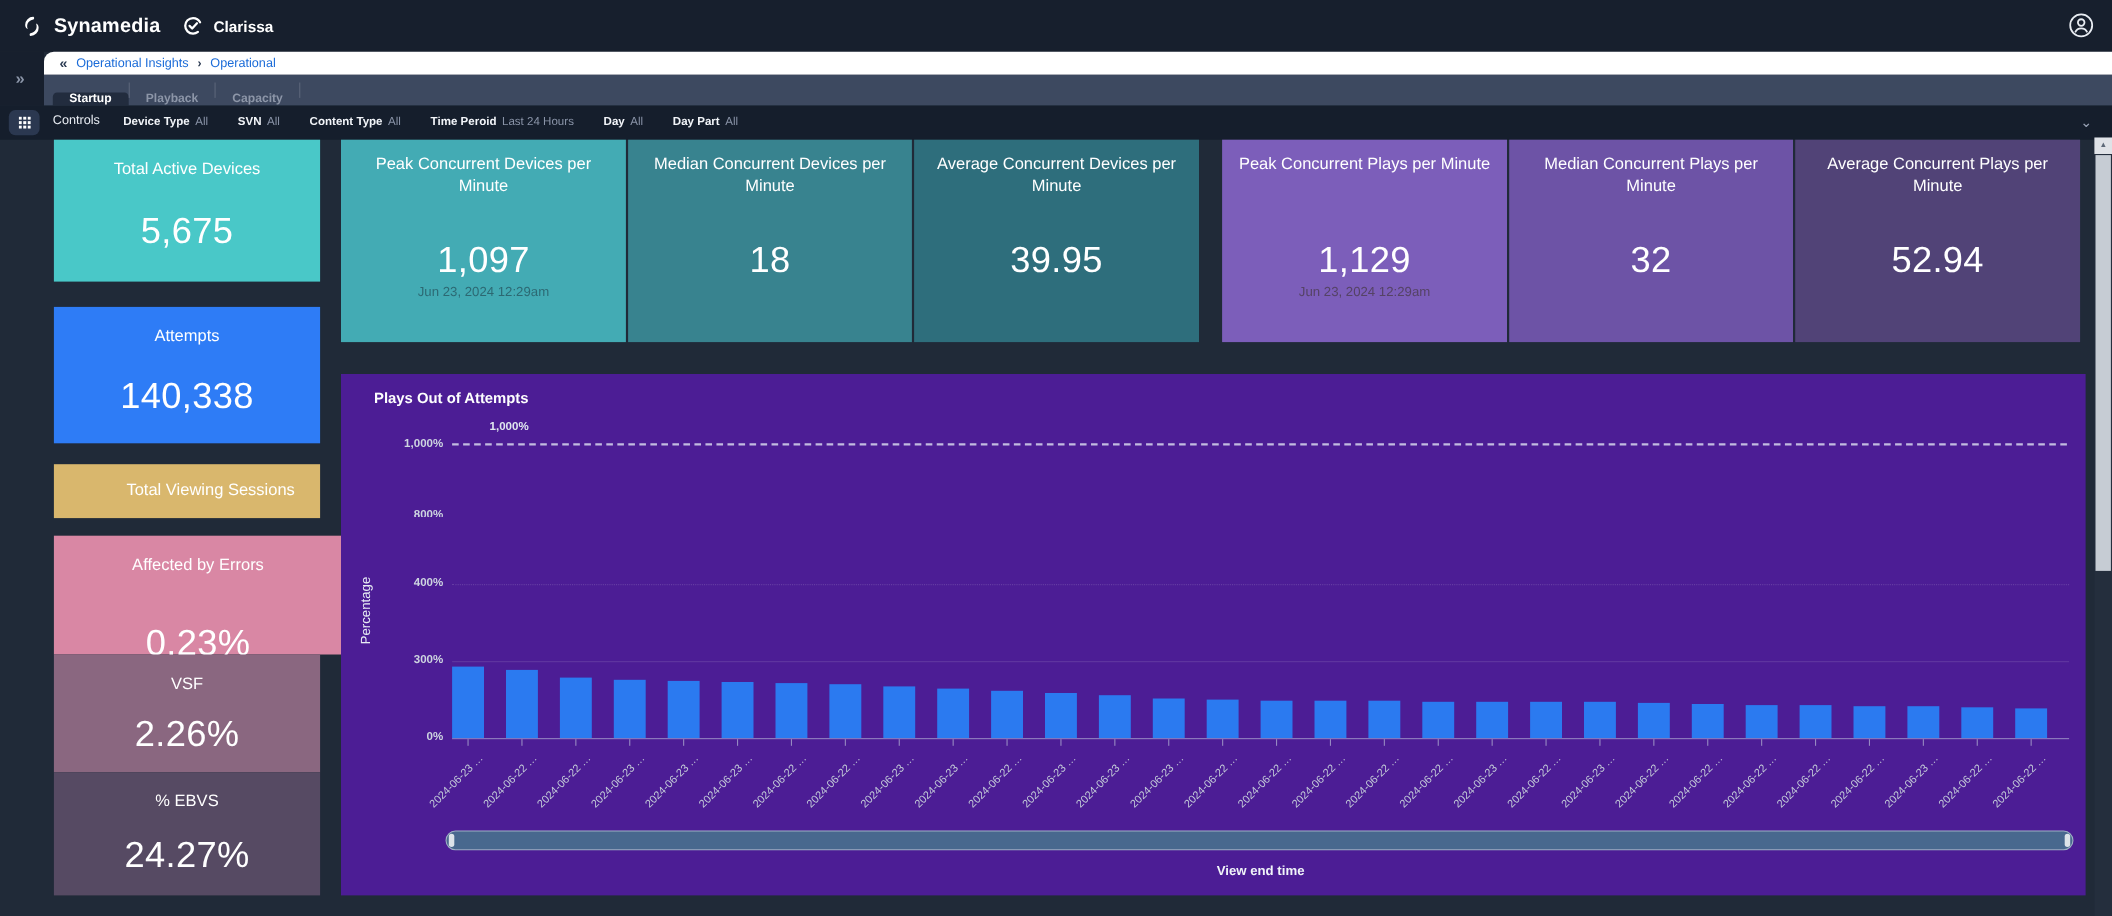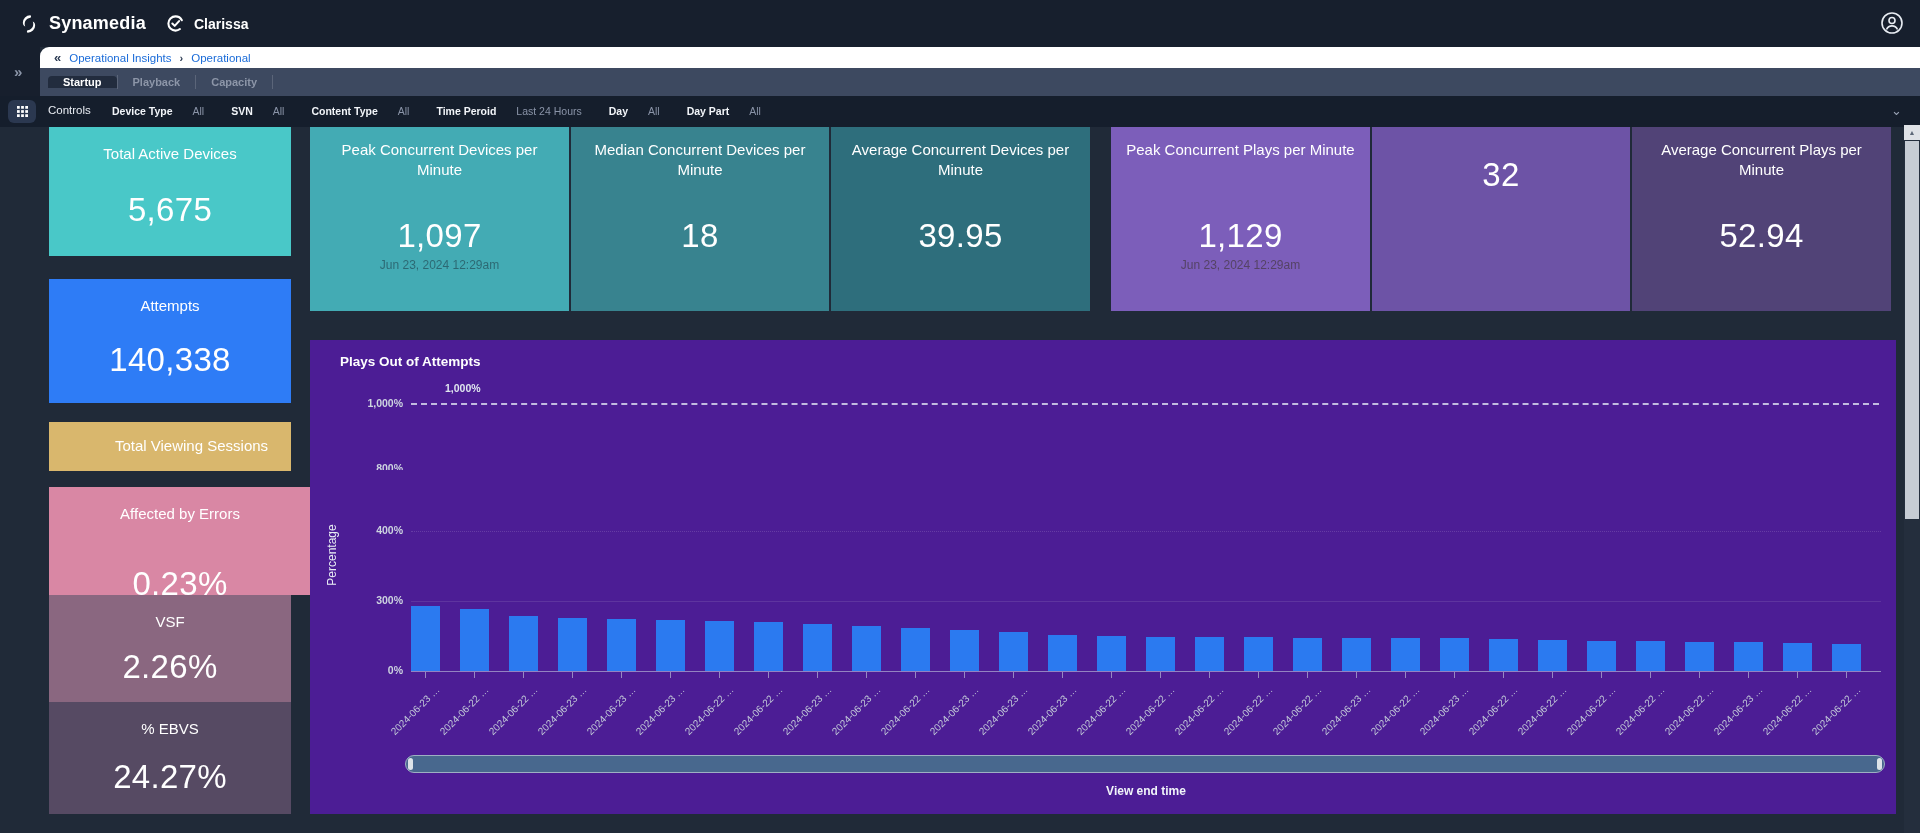--- a/index.html
+++ b/index.html
@@ -15,35 +15,35 @@
 
   
   #crumbrow { position:absolute; left:40px; top:47px; width:1880px; height:21px;
               background:#ffffff; border-top-left-radius:9px; display:flex; align-items:center; }
   #crumbrow .collapse { color:#2b3a52; font-size:13px; font-weight:bold; margin:0 8px 0 14px; cursor:pointer; }
   #crumbrow a { color:#1a6bd8; font-size:11.5px; text-decoration:none; cursor:pointer; }
   #crumbrow .sep { color:#2b3a52; font-size:11px; margin:0 8px; font-weight:bold; }
 
   
   #tabsrow { position:absolute; left:40px; top:68px; width:1880px; height:28px;
-             background:#3d4960; display:flex; align-items:center; padding-left:8px; }
+             background:#3d4960; display:flex; align-items:flex-end; padding-left:8px; }
   .tab { display:flex; align-items:center; padding:0 15px; font-size:11px; font-weight:bold;
          color:#8d96a8; cursor:pointer; border-top-left-radius:4px; border-top-right-radius:4px; }
   .tab.active { background:#222c3e; color:#ffffff; }
   .tabdiv { width:1px; height:14px; background:#5b6579; align-self:center; }
 
   
   #controlsrow { position:absolute; left:0; top:96px; width:1920px; height:31px; background:#151e2c; }
   #gridbtn { position:absolute; left:8px; top:4px; width:28px; height:23px; background:#2b3850;
              border:none; border-radius:6px; display:flex; align-items:center; justify-content:center; cursor:pointer; }
   #controls-title { position:absolute; left:48px; top:8px; color:#e9edf3; font-size:11.5px; }
   #filters { position:absolute; left:112px; top:9px; display:flex; gap:27px; }
   .filter { font-size:10.5px; cursor:pointer; white-space:nowrap; }
   .filter b { color:#f2f5f9; font-weight:bold; }
-  .filter i { color:#8a94a8; font-style:normal; margin-left:20px; }
+  .filter i { color:#8a94a8; font-style:normal; margin-left:5px; }
   #ctl-chev { position:absolute; right:18px; top:7px; color:#9aa4b6; font-size:13px; cursor:pointer; }
 
   
   #rail { position:absolute; left:0; top:47px; width:40px; height:49px; background:#171f2d; }
   #rail .expand { position:absolute; left:14px; top:16px; color:#8b95a8; font-size:15px;
                   font-weight:bold; letter-spacing:-2px; cursor:pointer; }
 
   
   .card { position:absolute; display:flex; flex-direction:column; align-items:center;
           color:#fff; text-align:center; cursor:pointer; }
@@ -190,20 +190,21 @@
     <div class="card" style="left: 831px; top: 127px; width: 259px; height: 184px; background: rgb(46, 110, 124);">
       <div class="title" style="margin-top: 13px; height: 48px;">Average Concurrent Devices per Minute</div>
       <div class="value" style="margin-top: 29px;">39.95</div>
     </div>
     <div class="card" style="left: 1111px; top: 127px; width: 259px; height: 184px; background: rgb(124, 94, 186);">
       <div class="title" style="margin-top: 13px; height: 48px;">Peak Concurrent Plays per Minute</div>
       <div class="value" style="margin-top: 29px;">1,129</div>
       <div class="sub" style="color: rgba(45, 40, 15, 0.5);">Jun 23, 2024 12:29am</div>
     </div>
     <div class="card" style="left: 1372px; top: 127px; width: 258px; height: 184px; background: rgb(109, 83, 166);">
+      <div class="title" style="margin-top: 13px; height: 48px;">Median Concurrent Plays per Minute</div>
       <div class="value" style="margin-top: 29px;">32</div>
     </div>
     <div class="card" style="left: 1632px; top: 127px; width: 259px; height: 184px; background: rgb(81, 67, 119);">
       <div class="title" style="margin-top: 13px; height: 48px;">Average Concurrent Plays per Minute</div>
       <div class="value" style="margin-top: 29px;">52.94</div>
     </div>
   </div>
 
 <div id="chartpanel">
   <div id="chart-title">Plays Out of Attempts</div>

